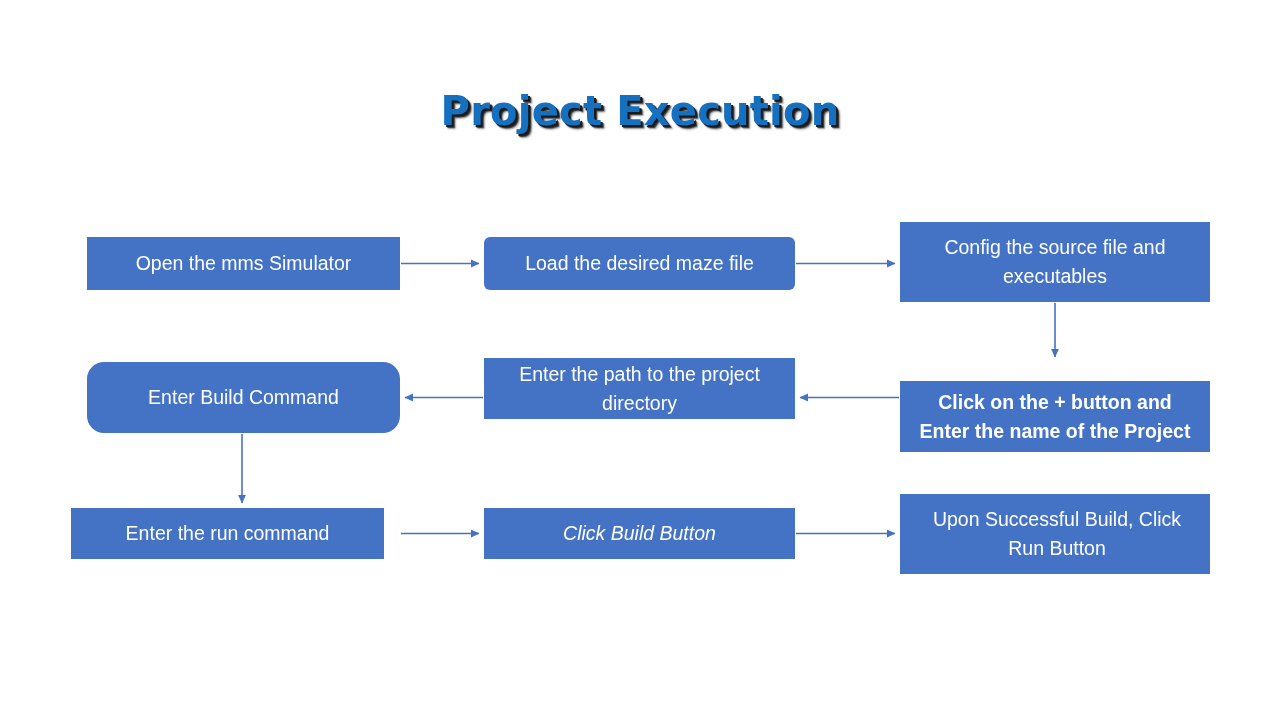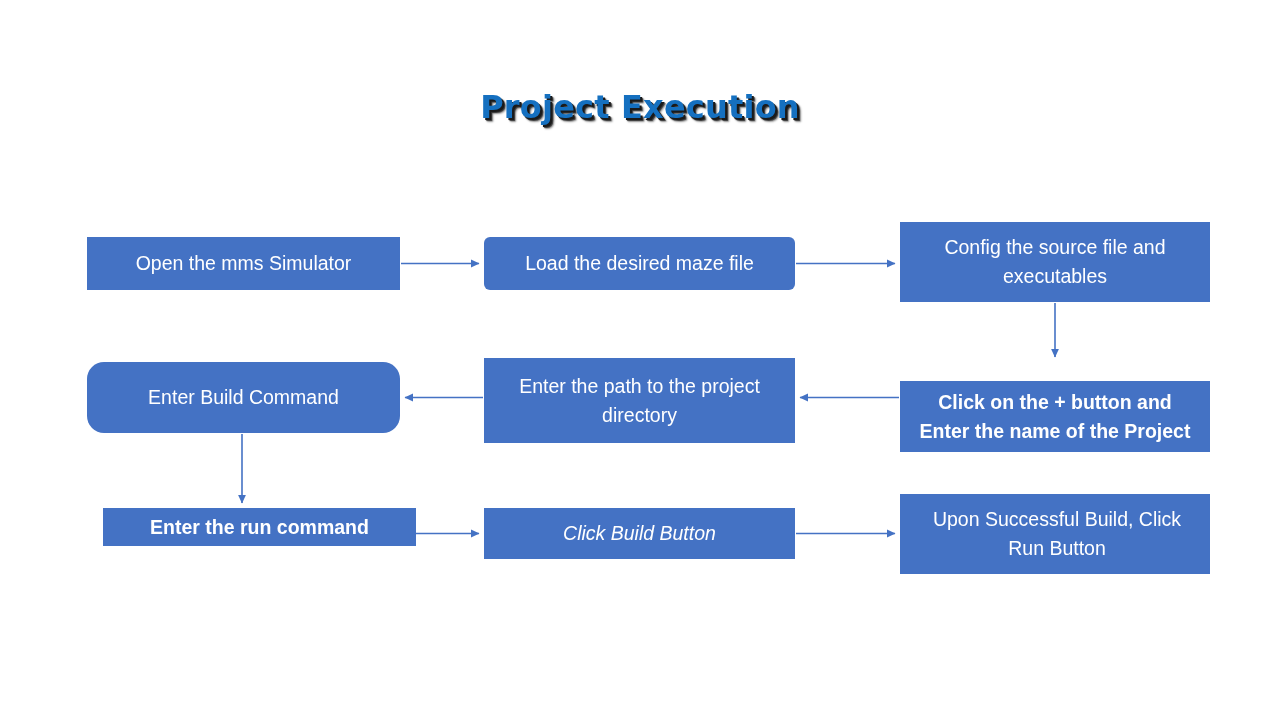--- a/index.html
+++ b/index.html
@@ -20,21 +20,21 @@
     height: 720px;
   }
 
   
   .title {
     position: absolute;
     left: 0;
     top: 88px;
     width: 1280px;
     text-align: center;
-    font-size: 32px;
+    font-size: 40px;
     font-weight: bold;
     letter-spacing: 0.2px;
     color: #1570C0;
     text-shadow:
        2px 2px 0px #1a1a1a,
        3px 3px 1px rgba(20,20,20,0.75),
        4px 4px 2px rgba(30,30,30,0.45);
     font-family: "DejaVu Sans", sans-serif;
     font-stretch: normal;
     user-select: none;
@@ -57,25 +57,25 @@
     white-space: pre-line;
   }
 
   
   .box-r1c1 { left: 87px;  top: 237px; width: 313px; height: 53px; text-align: right; }
   .box-r1c2 { left: 484px; top: 237px; width: 311px; height: 53px; border-radius: 6px; }
   .box-r1c3 { left: 900px; top: 222px; width: 310px; height: 80px; }
 
   
   .box-r2c1 { left: 87px;  top: 362px; width: 313px; height: 71px; border-radius: 17px; }
-  .box-r2c2 { left: 484px; top: 358px; width: 311px; height: 85px; }
+  .box-r2c2 { left: 484px; top: 358px; width: 311px; height: 61px; }
   .box-r2c3 { left: 900px; top: 381px; width: 310px; height: 71px; font-weight: bold; }
 
   
-  .box-r3c1 { left: 103px;  top: 508px; width: 313px; height: 38px; font-weight: bold; }
+  .box-r3c1 { left: 71px;  top: 508px; width: 313px; height: 51px; }
   .box-r3c2 { left: 484px; top: 508px; width: 311px; height: 51px; font-style: italic; }
   .box-r3c3 { left: 900px; top: 494px; width: 310px; height: 80px; padding-left: 12px; }
 
   
   #connectors {
     position: absolute;
     left: 0; top: 0;
     width: 1280px;
     height: 720px;
     pointer-events: none;

